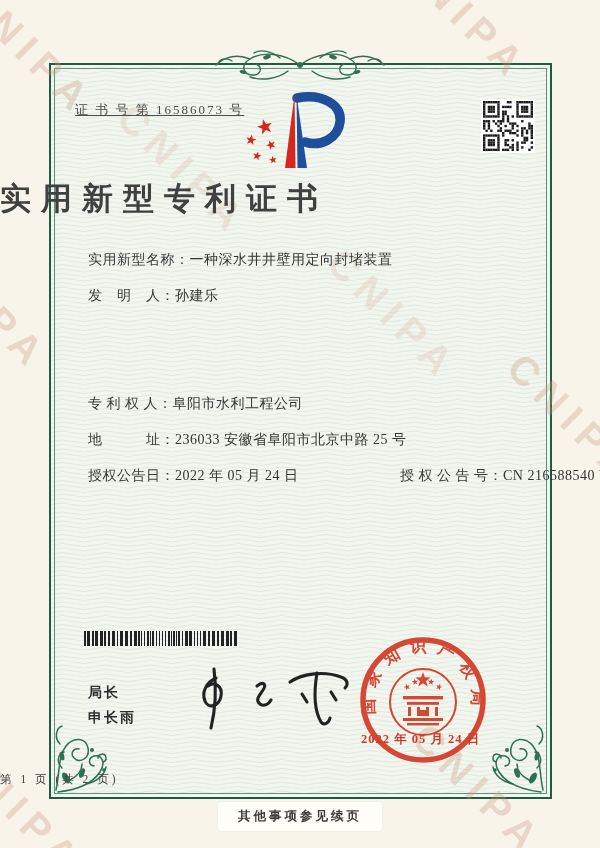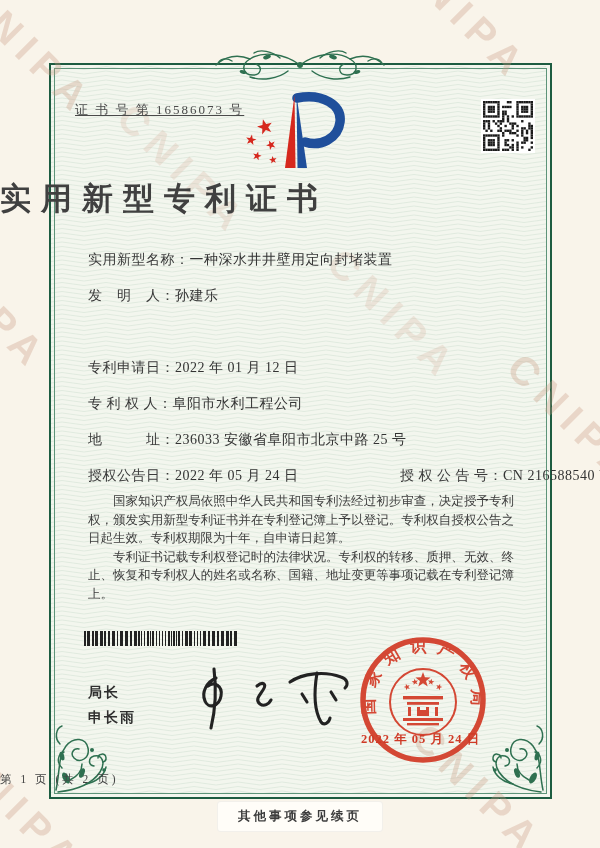--- a/index.html
+++ b/index.html
@@ -513,40 +513,33 @@
     </svg>
 
   <div class="title">实用新型专利证书</div>
 
   <div class="row" style="top:251px">
     <span class="f-label">实用新型名称：</span><span class="f-value">一种深水井井壁用定向封堵装置</span>
   </div>
   <div class="row" style="top:287px">
     <span class="f-label">发　明　人：</span><span class="f-value">孙建乐</span>
   </div>
-  <div class="row" style="top:359px">
-    <span class="f-label">专利申请日：</span><span class="f-value">2022 年 01 月 12 日</span>
-  </div>
   <div class="row" style="top:395px">
     <span class="f-label">专 利 权 人：</span><span class="f-value">阜阳市水利工程公司</span>
   </div>
   <div class="row" style="top:431px">
     <span class="f-label">地　　　址：</span><span class="f-value">236033 安徽省阜阳市北京中路 25 号</span>
   </div>
   <div class="row" style="top:467px">
     <span class="f-label">授权公告日：</span><span class="f-value">2022 年 05 月 24 日</span>
     <span class="grant2">
       <span class="f-label">授 权 公 告 号：</span><span class="f-value">CN 216588540 U</span>
     </span>
   </div>
 
-  <div class="paras">
-    <p>国家知识产权局依照中华人民共和国专利法经过初步审查，决定授予专利权，颁发实用新型专利证书并在专利登记簿上予以登记。专利权自授权公告之日起生效。专利权期限为十年，自申请日起算。</p>
-    <p>专利证书记载专利权登记时的法律状况。专利权的转移、质押、无效、终止、恢复和专利权人的姓名或名称、国籍、地址变更等事项记载在专利登记簿上。</p>
-  </div>
 
   <svg id="barcode" class="barcode" width="158" height="15">
       <rect x="1" y="0" width="2" height="15" fill="#222"></rect>
       <rect x="4" y="0" width="3" height="15" fill="#222"></rect>
       <rect x="9" y="0" width="2" height="15" fill="#222"></rect>
       <rect x="12" y="0" width="3" height="15" fill="#222"></rect>
       <rect x="17" y="0" width="3" height="15" fill="#222"></rect>
       <rect x="21" y="0" width="2" height="15" fill="#222"></rect>
       <rect x="25" y="0" width="2" height="15" fill="#222"></rect>
       <rect x="29" y="0" width="3" height="15" fill="#222"></rect>

